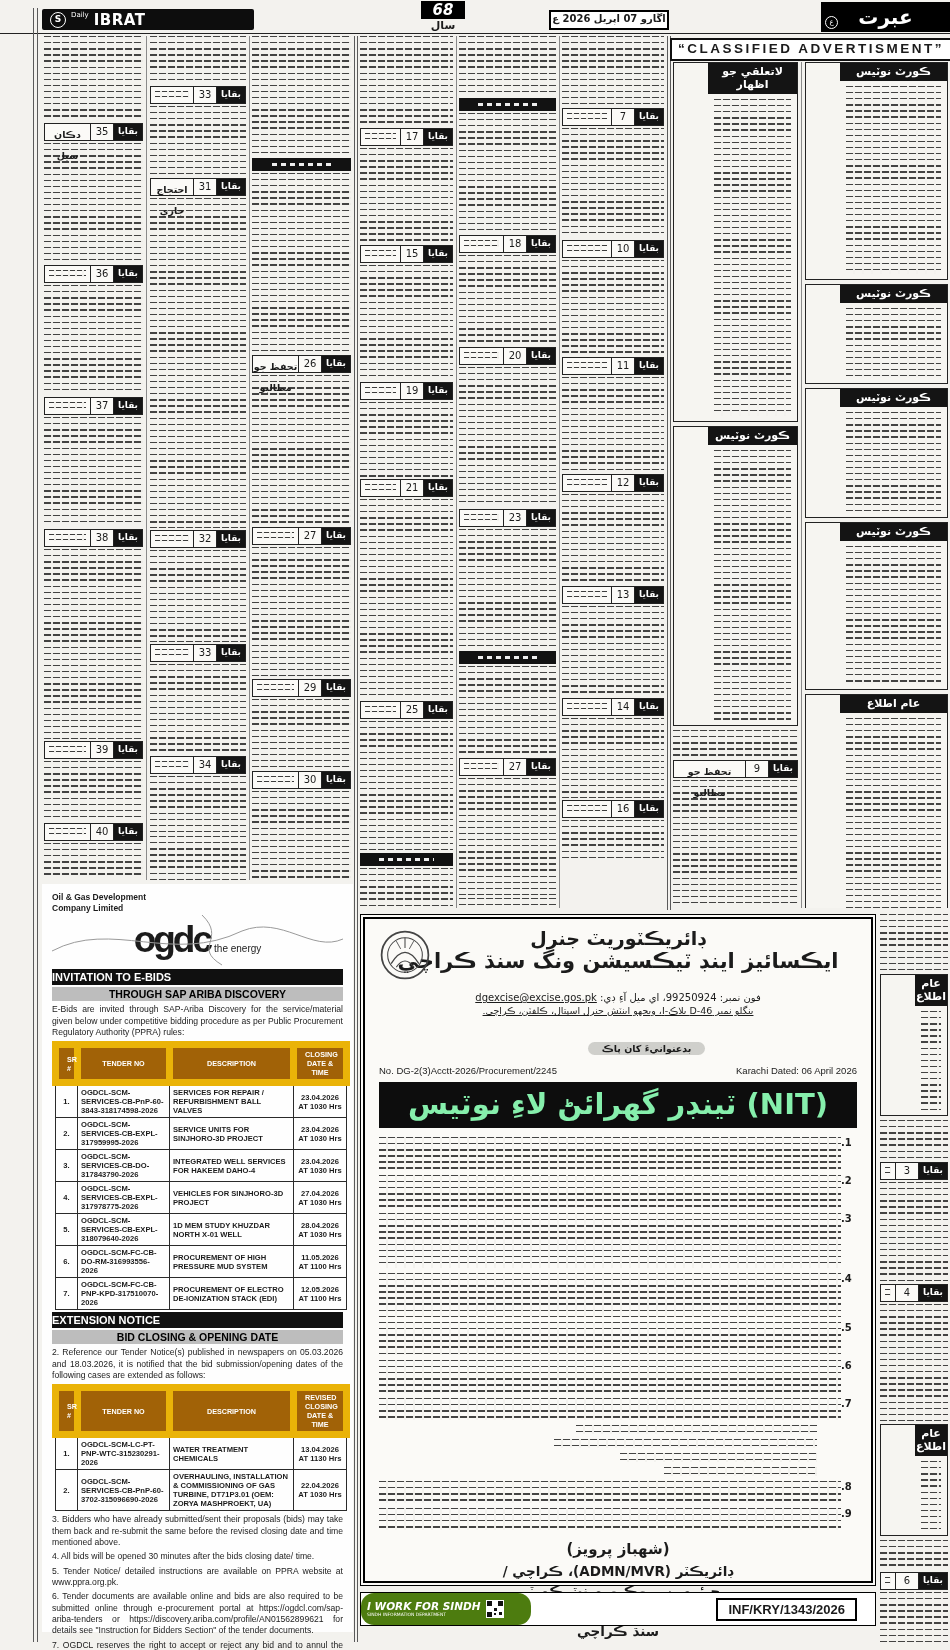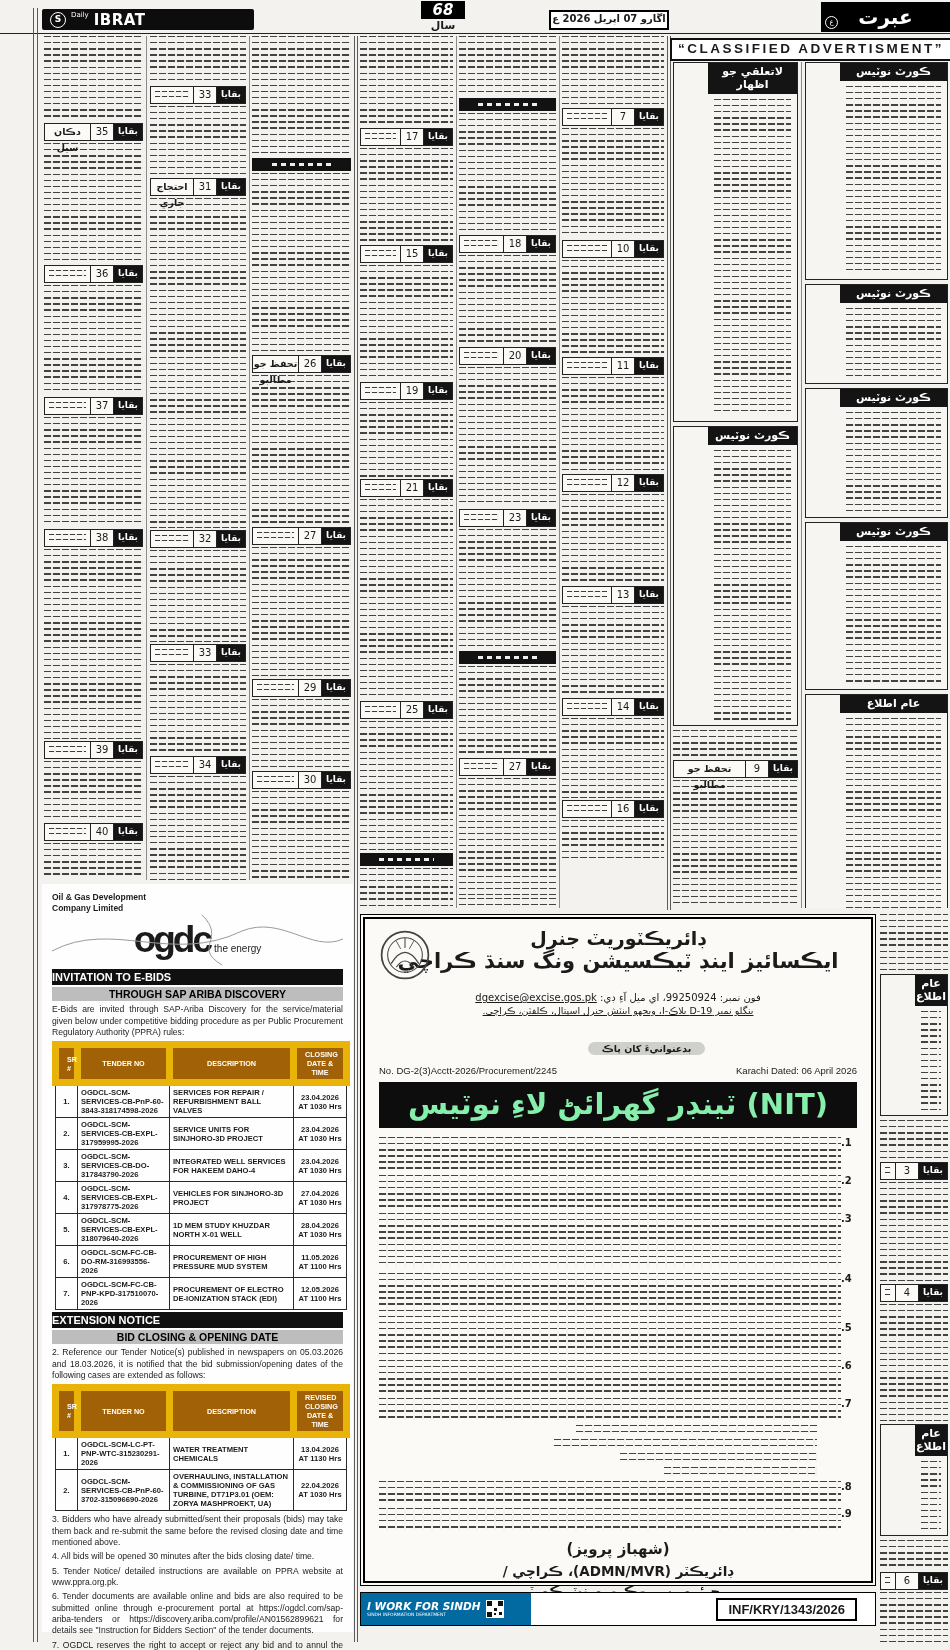--- a/index.html
+++ b/index.html
@@ -18,21 +18,21 @@
   .wbar{height:13px;background:#121212;position:relative;margin:2px 0;}
   .wbar::after{content:"";position:absolute;left:20%;right:20%;top:5px;height:3px;
         background:repeating-linear-gradient(90deg,#eee 0 5px,transparent 5px 9px);}
 
   
   .badge{display:flex;direction:rtl;height:16px;border:1px solid #222;background:#fbfaf7;
          margin:2px 0;font-size:10px;align-items:stretch;}
   .bq{background:#141414;color:#fff;padding:0 4px;font-weight:bold;font-size:9px;line-height:15px;}
   .bn{width:22px;text-align:center;font-weight:normal;line-height:15px;
       border-left:1px solid #222;border-right:1px solid #222;}
-  .bt{flex:1;position:relative;line-height:16px;}
+  .bt{flex:1;position:relative;line-height:21px;}
   .bt-txt{text-align:center;font-size:9.5px;font-weight:bold;}
 
   
   .card{border:1px solid #222;margin:0 0 4px 0;display:flex;flex-direction:column;background:#f6f5f1;padding-left:34px;}
   .chead{background:#141414;color:#fff;text-align:center;font-size:11px;font-weight:bold;
          padding:2px 0 3px 0;}
   .cbody{flex:1;margin:5px 6px;}
 
   .vr{position:absolute;width:1px;background:#5a5a5a;}
   .hr{position:absolute;height:1px;background:#222;}
@@ -92,22 +92,22 @@
   .nit-row{display:flex;direction:rtl;margin-bottom:5px;align-items:flex-start;}
   .nit-no{width:16px;font-size:10px;font-weight:bold;text-align:left;}
   .nit-tx{flex:1;}
   .nit-row.dash{padding-right:40px;}
   .nit-sig{text-align:center;font-weight:bold;margin-top:8px;line-height:1.5;}
   .nit-sig .l0{font-size:15px;}
   .nit-sig .l{font-size:13.5px;}
 
   
   .strip{border:1px solid #000;background:#fff;display:flex;align-items:center;box-sizing:border-box;}
-  .strip-logo{background:#0369a1;color:#fff;height:100%;width:170px;display:flex;align-items:center;
-              gap:5px;padding:0 6px;box-sizing:border-box;}
+  .strip-logo{background:#4d7c0f;color:#fff;height:100%;width:170px;display:flex;align-items:center;
+              gap:5px;padding:0 6px;box-sizing:border-box;border-radius:13px;}
   .strip-logo .t1{font-size:10.5px;font-weight:900;font-style:italic;}
   .strip-logo .t2{font-size:4.5px;line-height:1.3;}
   .inf-box{border:2px solid #000;font-size:13px;font-weight:bold;padding:2px 10px;
            margin-left:auto;margin-right:18px;font-family:"Liberation Sans",sans-serif;}
 </style>
 </head>
 <body>
 
 <div class="page">
 
@@ -653,21 +653,21 @@
         <circle cx="30" cy="30" r="20" fill="none" stroke="#444" stroke-width="1.2"></circle>
         <path d="M14,40 Q30,14 46,40" fill="none" stroke="#444" stroke-width="1.5"></path>
         <path d="M20,44 Q30,30 40,44" fill="none" stroke="#444" stroke-width="1.2"></path>
         <line x1="30" y1="10" x2="30" y2="22" stroke="#444" stroke-width="1.2"></line>
         <line x1="20" y1="14" x2="25" y2="23" stroke="#444" stroke-width="1"></line>
         <line x1="40" y1="14" x2="35" y2="23" stroke="#444" stroke-width="1"></line>
       </svg>
       <div class="nit-org1">ڊائريڪٽوريٽ جنرل</div>
       <div class="nit-org2">ايڪسائيز اينڊ ٽيڪسيشن ونگ سنڌ ڪراچي</div>
       <div class="nit-contact"><span>فون نمبر: 99250924، اي ميل آءِ ڊي: </span><span class="em">dgexcise@excise.gos.pk</span></div>
-      <div class="nit-addr">بنگلو نمبر D-19 بلاڪ-I، ويجهو اينٽش جنرل اسپتال، ڪلفٽن، ڪراچي.</div>
+      <div class="nit-addr">بنگلو نمبر D-46 بلاڪ-I، ويجهو اينٽش جنرل اسپتال، ڪلفٽن، ڪراچي.</div>
       <div class="nit-refrow" style="direction:ltr;">
         <span class="nit-ref">No. DG-2(3)Acctt-2026/Procurement/2245</span>
         <span class="nit-stamp rtl">بدعنوانيءَ کان پاڪ</span>
         <span class="nit-dated">Karachi Dated: 06 April 2026</span>
       </div>
       <div class="nit-head">(NIT) ٽينڊر گهرائڻ لاءِ نوٽيس</div>
       <div class="nit-body">
           <div class="nit-row">
             <span class="nit-no">1.</span>
             <span class="ptx nit-tx" style="height: 33px;"></span>
@@ -715,20 +715,21 @@
           <div class="nit-row">
             <span class="nit-no">9.</span>
             <span class="ptx nit-tx" style="height: 22px;"></span>
           </div>
         </div>
       <div class="nit-sig">
         <div class="l0">(شهباز پرويز)</div>
         <div class="l">ڊائريڪٽر (ADMN/MVR)، ڪراچي /</div>
         <div class="l">چيئرمين پروڪيورمينٽ ڪميٽي</div>
         <div class="l">ايڪسائيز اينڊ ٽيڪسيشن ونگ</div>
+        <div class="l">سنڌ ڪراچي</div>
       </div>
     </div>
   </div>
 
   <div class="abs strip" style="left:360px;top:1592px;width:516px;height:34px;">
     <div class="strip-logo">
       <div>
         <span class="t1" style="display:block">I WORK FOR SINDH</span>
         <span class="t2" style="display:block">SINDH INFORMATION DEPARTMENT</span>
       </div>

